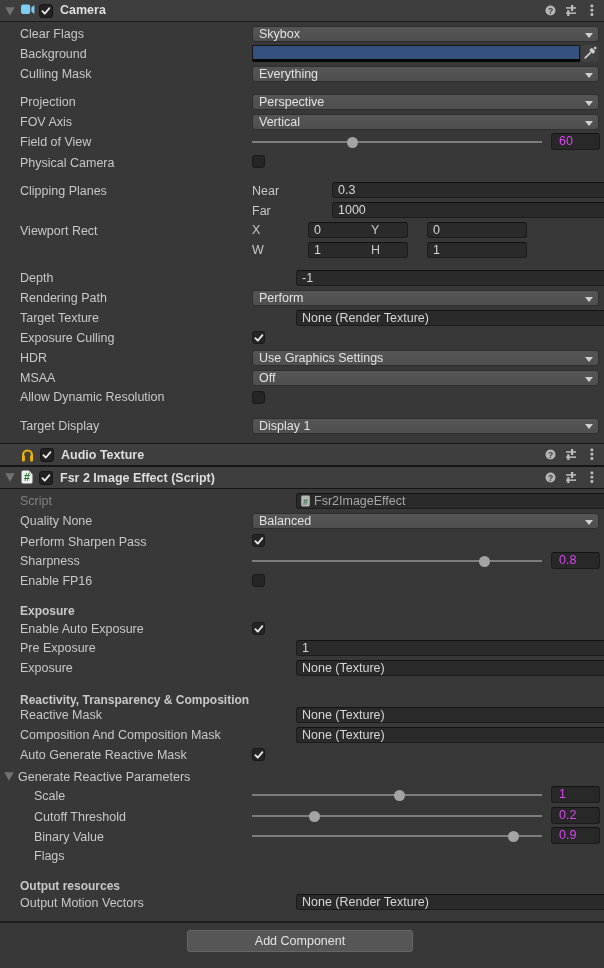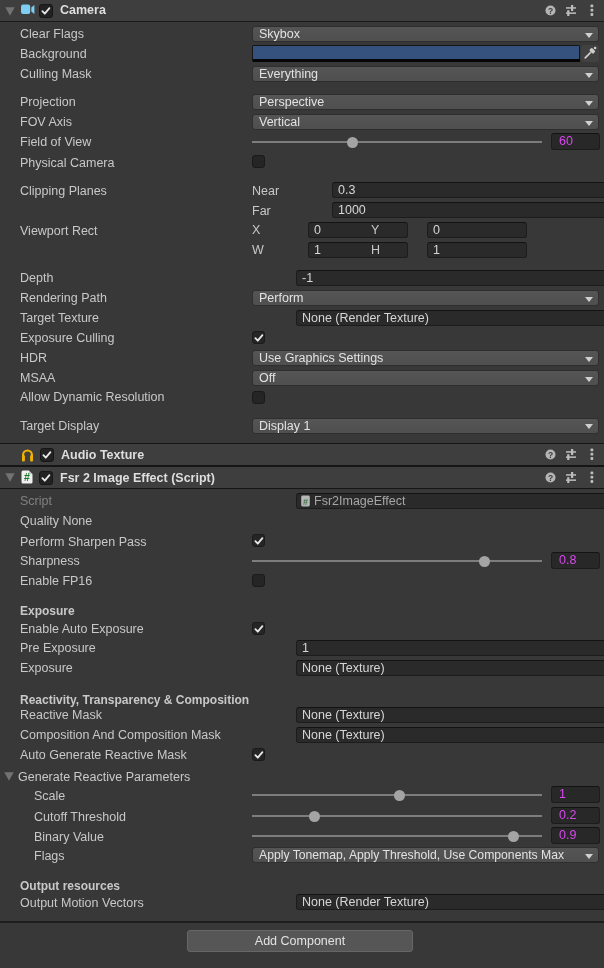--- a/index.html
+++ b/index.html
@@ -221,20 +221,24 @@
 <div class="tf" style="top:492.5px;left:252px;width:345px">
       <svg width="9" height="12" style="position:absolute;left:4px;top:1.5px">
         <rect x="0.2" y="0.5" width="8.6" height="11" rx="1.4" fill="#b4b8b4"></rect>
         <text x="4.5" y="9.6" font-size="9" font-weight="bold" fill="#41704a" text-anchor="middle" font-family="Liberation Sans">#</text>
       </svg>
       <span class="t" style="left:17px;color:#a6a6a6">Fsr2ImageEffect</span>
       <span class="pbtn" style="opacity:.55;"></span>
       <span class="pick" style="opacity:.55;"></span>
     </div>
 <div class="lb" style="top:514px">Quality None</div>
+<div class="dd" style="top:513px">
+      <span class="t">Balanced</span>
+      <span class="arr"></span>
+    </div>
 <div class="lb" style="top:534.5px">Perform Sharpen Pass</div>
 <div class="cb" style="top:534px;left:252px">
       <svg width="12" height="12" viewBox="0 0 12 12" style="position:absolute;left:0px;top:0px">
         <path d="M2.4 6.2 L4.8 8.7 L9.4 3.2" stroke="#e8e8e8" stroke-width="1.8" fill="none" stroke-linecap="round" stroke-linejoin="round"></path>
       </svg>
     </div>
 <div class="lb" style="top:554px">Sharpness</div>
 <div class="track" style="left:252px;top:560px;width:290px"></div>
 <div class="knob" style="left:478.5px;top:555.5px"></div>
 <div class="num" style="top:552px">
@@ -294,24 +298,20 @@
 <div class="num" style="top:807px">
       <span class="t">0.2</span>
     </div>
 <div class="lb2" style="top:829.5px">Binary Value</div>
 <div class="track" style="left:252px;top:835px;width:290px"></div>
 <div class="knob" style="left:507.5px;top:830.5px"></div>
 <div class="num" style="top:827px">
       <span class="t">0.9</span>
     </div>
 <div class="lb2" style="top:849px">Flags</div>
-<div class="dd" style="top:847px">
-      <span class="t" style="font-size:12.2px">Apply Tonemap, Apply Threshold, Use Components Max</span>
-      <span class="arr"></span>
-    </div>
 <div class="sect" style="top:879px">Output resources</div>
 <div class="lb" style="top:896px">Output Motion Vectors</div>
 <div class="tf" style="top:893.5px;left:252px;width:345px">
       <span class="t" style="left:5px;color:#d6d6d6">None (Render Texture)</span>
       <span class="pbtn" style=""></span>
       <span class="pick" style=""></span>
     </div>
 <div style="position:absolute;left:0;top:921px;width:604px;height:2px;background:#1d1d1d"></div>
 <div style="position:absolute;left:187px;top:930px;width:224px;height:20px;background:#565656;border:1px solid #666666;border-radius:3px;color:#e2e2e2;text-align:center;line-height:20px">Add Component</div>
 </div>

